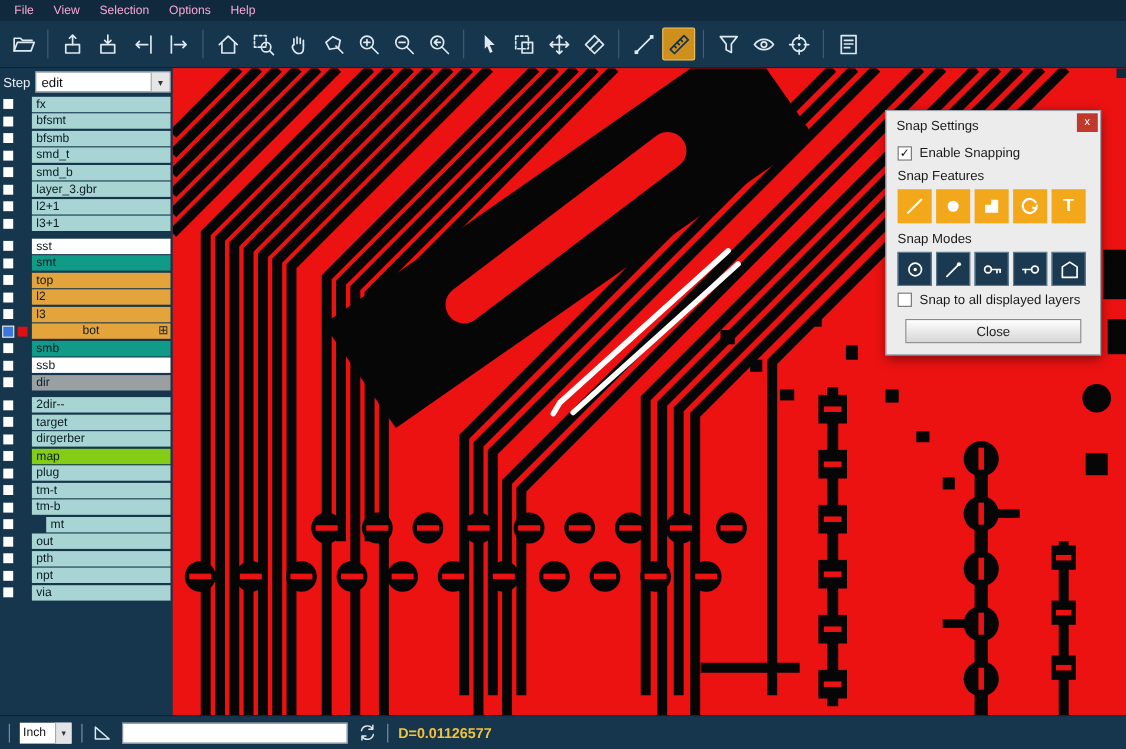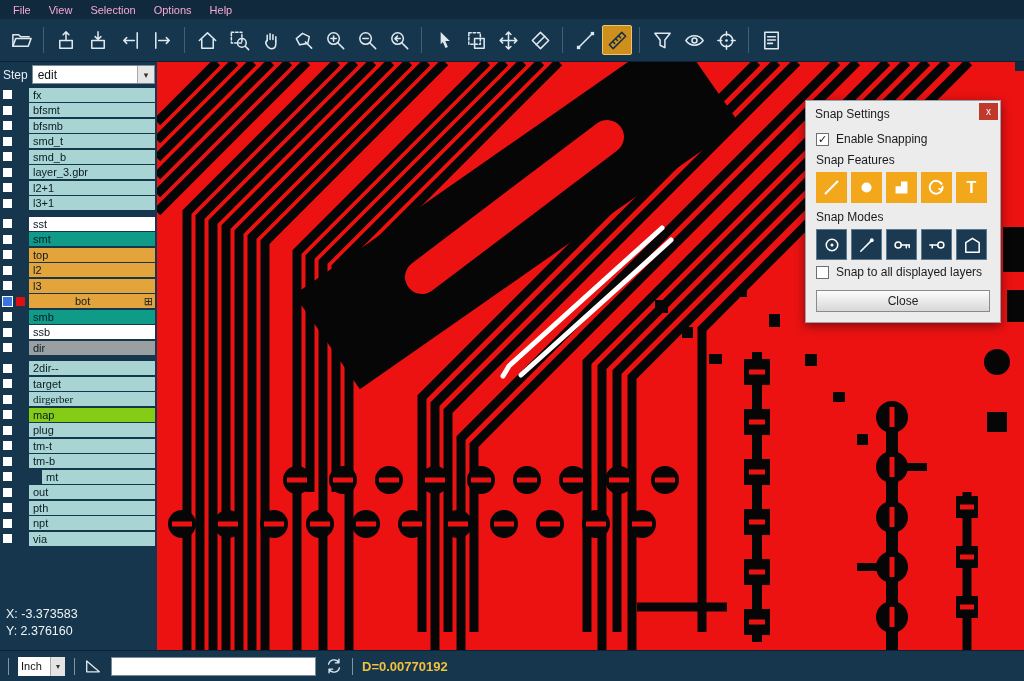--- a/index.html
+++ b/index.html
@@ -49,21 +49,21 @@
   .sd-checkbox{width:13px;height:13px;background:#fff;border:1px solid #6f6f6f;display:flex;align-items:center;justify-content:center;font-size:11px;color:#111;flex:none}
   .sd-checkbox.empty{color:transparent}
   .sd-check-label{font-size:12px}
   .sd-section-label{font-size:12px;margin:7px 0 5px}
   .sd-btn-row{display:flex;gap:4px}
   .sd-fbtn{width:31px;height:31px;background:#f3a81c;display:flex;align-items:center;justify-content:center;flex:none}
   .sd-fbtn svg{width:21px;height:21px;stroke:#fff;fill:none;stroke-width:2.2;stroke-linecap:round;stroke-linejoin:round}
   .sd-fbtn .tglyph{color:#fff;font-weight:bold;font-size:16px}
   .sd-mbtn{width:31px;height:31px;background:#1b3a52;border:1px solid #5c7b90;display:flex;align-items:center;justify-content:center;flex:none}
   .sd-mbtn svg{width:22px;height:22px;stroke:#fff;fill:none;stroke-width:1.6;stroke-linecap:round;stroke-linejoin:round}
-  .sd-close-btn{margin:11px auto 0;display:block;width:174px;height:22px;background:linear-gradient(#fdfdfd,#d7d7d7);border:1px solid #8a8a8a;font-size:12px;font-family:"Liberation Sans",sans-serif;color:#222}
+  .sd-close-btn{margin:11px auto 0;display:block;width:160px;height:22px;background:linear-gradient(#fdfdfd,#d7d7d7);border:1px solid #8a8a8a;font-size:12px;font-family:"Liberation Sans",sans-serif;color:#222}
 
   
   .status-bar{height:31px;background:#16364e;display:flex;align-items:center;padding:0 8px;gap:9px;border-top:1px solid #0c2133}
   .sb-sep{width:1px;height:17px;background:#7e95a6;flex:none}
   .unit-select{width:47px;height:19px;background:#fff;display:flex;align-items:center;justify-content:space-between;font-size:11px;color:#111;padding-left:3px;flex:none}
   .unit-chevron{width:15px;height:100%;background:#e4e4e4;border-left:1px solid #a8a8a8;display:flex;align-items:center;justify-content:center;font-size:8px;color:#333}
   .sb-icon svg{width:18px;height:18px;stroke:#dfe8ee;fill:none;stroke-width:1.5;stroke-linecap:round;stroke-linejoin:round;display:block}
   .measure-input{width:205px;height:19px;background:#fff;border:1px solid #7a8a96;font-size:11px;padding:0 4px}
   .distance{color:#f2c13e;font-size:13px;font-weight:bold;white-space:nowrap}
 </style>
@@ -304,21 +304,21 @@
           <div class="layer-row">
             <span class="layer-cb"></span>
             <span class="layer-name" style="background: rgb(168, 213, 211);">2dir--</span>
           </div>
           <div class="layer-row">
             <span class="layer-cb"></span>
             <span class="layer-name" style="background: rgb(168, 213, 211);">target</span>
           </div>
           <div class="layer-row">
             <span class="layer-cb"></span>
-            <span class="layer-name" style="background: rgb(168, 213, 211); font-family: Liberation Serif, serif;">dirgerber</span>
+            <span class="layer-name" style="background: rgb(168, 213, 211);">dirgerber</span>
           </div>
           <div class="layer-row">
             <span class="layer-cb"></span>
             <span class="layer-name" style="background: #84cc16;">map</span>
           </div>
           <div class="layer-row">
             <span class="layer-cb"></span>
             <span class="layer-name" style="background: rgb(168, 213, 211);">plug</span>
           </div>
           <div class="layer-row">
@@ -344,24 +344,20 @@
           <div class="layer-row">
             <span class="layer-cb"></span>
             <span class="layer-name" style="background: rgb(168, 213, 211);">npt</span>
           </div>
           <div class="layer-row">
             <span class="layer-cb"></span>
             <span class="layer-name" style="background: rgb(168, 213, 211);">via</span>
           </div>
         </div>
       </div>
-    <div class="coords">
-      <div>X: -3.373583</div>
-      <div>Y: 2.376160</div>
-    </div>
   </div>
 
   <div class="canvas">
     <svg class="art" viewBox="0 0 867 588" preserveAspectRatio="none">
       <rect width="867" height="588" fill="#ec1212"></rect>
       <g stroke="#060606" stroke-width="9" fill="none">
 
         <line x1="60" y1="0" x2="0" y2="60"></line>
           <line x1="78" y1="0" x2="0" y2="78"></line>
         <line x1="96" y1="0" x2="0" y2="96"></line>
@@ -605,14 +601,14 @@
       </svg>
     </span>
   <input class="measure-input" value="" style="">
   <span class="sb-icon">
       <svg viewBox="0 0 20 20">
         <path d="M4 8 A6.2 6.2 0 0 1 15.5 6.5 M15.5 2.5 V6.5 H11.5"></path>
         <path d="M16 12 A6.2 6.2 0 0 1 4.5 13.5 M4.5 17.5 V13.5 H8.5"></path>
       </svg>
     </span>
   <span class="sb-sep"></span>
-  <span class="distance">D=0.00770192</span>
+  <span class="distance">D=0.01126577</span>
 </div>
 
 </body></html>

